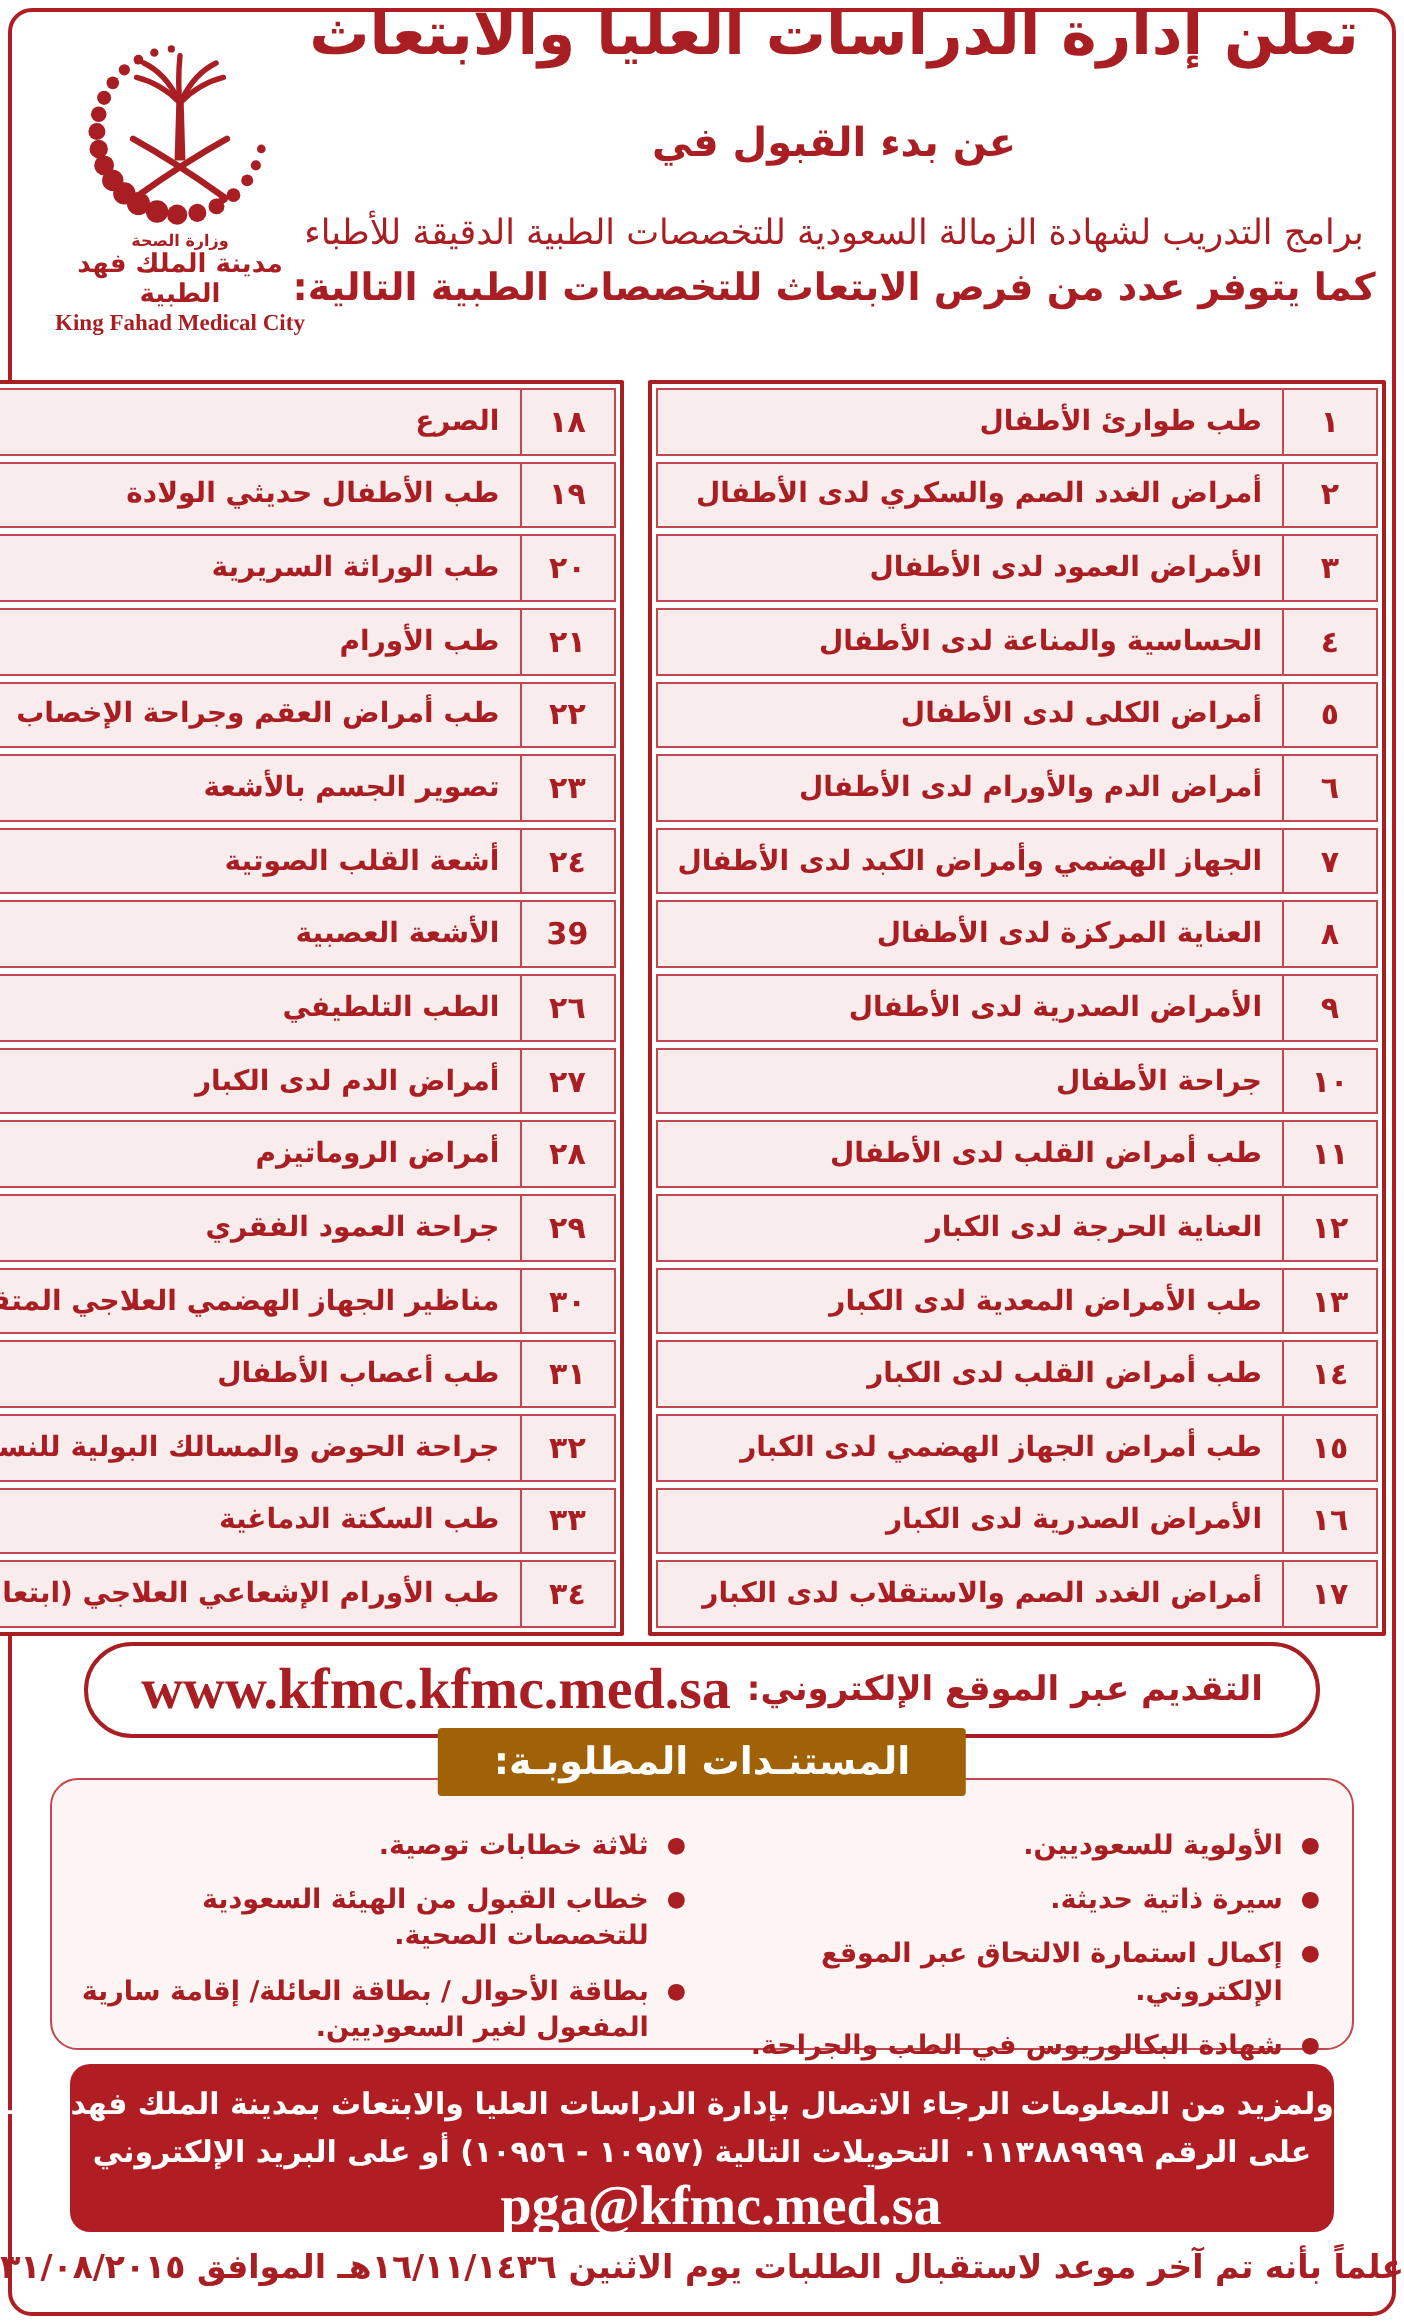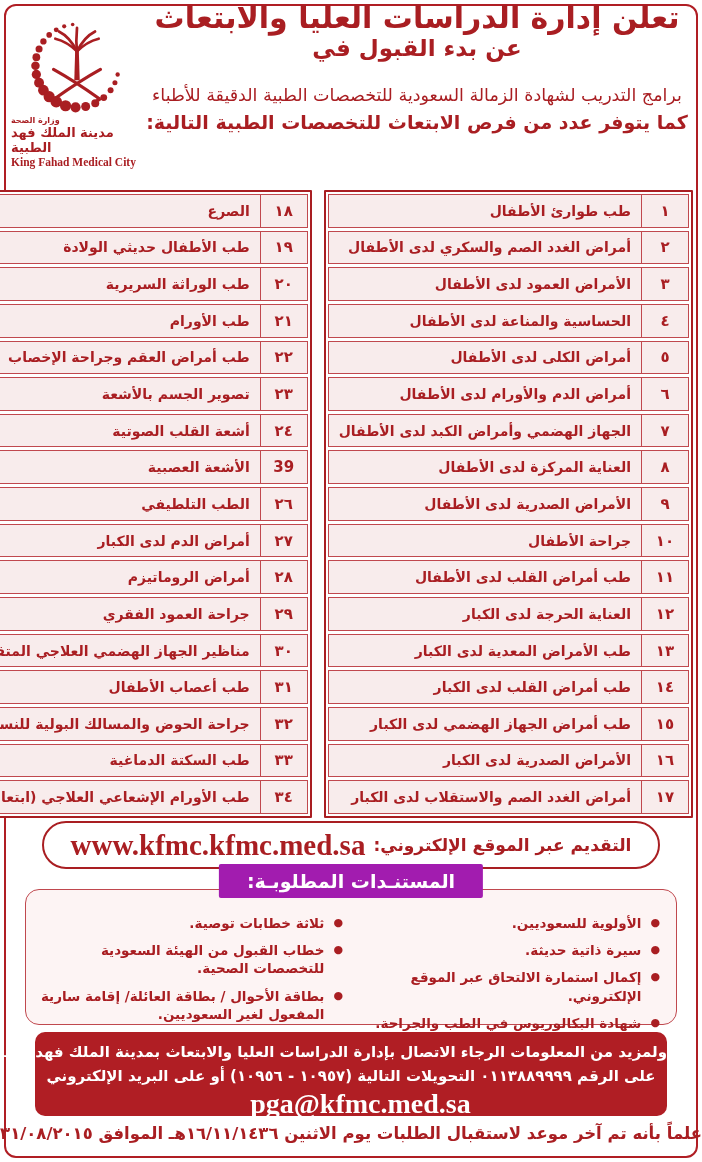--- a/index.html
+++ b/index.html
@@ -4,28 +4,28 @@
 <style>
   html,body { margin:0; padding:0; background:#fff; }
   .page {
     position:relative; width:702px; height:1162px; background:#ffffff;
     direction:rtl; font-family:"DejaVu Sans", sans-serif; color:#a91e22; overflow:hidden;
   }
   .frame {
     position:absolute; inset:4px; border:2px solid #b01e24; border-radius:12px; pointer-events:none;
   }
   
-  .logo { position:absolute; left:11px; top:12px; width:132px; text-align:left; line-height:1.15; }
+  .logo { position:absolute; left:24px; top:12px; width:132px; text-align:center; line-height:1.15; }
   .logo svg { display:block; margin:0 auto; width:112px; height:104px; }
   .logo .ministry { font-size:8px; font-weight:700; letter-spacing:1px; }
   .logo .city-ar  { font-size:13px; font-weight:700; margin-top:1px; }
   .logo .city-en  { font-size:11.5px; font-weight:700; font-family:"Liberation Serif", serif; direction:ltr; }
   .header-text { position:absolute; left:146px; right:14px; top:0; text-align:center; }
   .title { font-size:30px; font-weight:700; white-space:nowrap; }
-  .sub1  { font-size:23px; font-weight:700; margin-top:0; }
+  .sub1  { font-size:20px; font-weight:700; margin-top:24px; }
   .sub2  { font-size:17.5px; font-weight:400; margin-top:24px; white-space:nowrap; }
   .sub3  { font-size:19px;  font-weight:700; margin-top:6px; white-space:nowrap; }
   
   .tables { position:absolute; top:190px; left:9px; right:9px; height:628px; display:flex; gap:12px; }
   .spec-table {
     flex:1; border:2px solid #a91e22; background:#fff; padding:2px;
     display:flex; flex-direction:column; gap:3px; border-radius:1px;
   }
   .spec-row {
     flex:1; display:flex; align-items:stretch; border:1px solid #c0484e; background:#f8ecec; min-height:0;
@@ -42,21 +42,21 @@
   .apply-box {
     position:absolute; top:821px; left:42px; right:42px; height:44px;
     border:2.5px solid #a91e22; border-radius:24px; background:#fff;
     display:flex; align-items:center; justify-content:center; gap:8px;
   }
   .apply-label { font-size:17px; font-weight:700; }
   .apply-url { font-size:29px; font-weight:700; font-family:"Liberation Serif", serif; direction:ltr; line-height:1; }
   
   .docs-ribbon {
     position:absolute; top:864px; left:50%; transform:translateX(-50%); z-index:2;
-    background:#a21caf; color:#fff; font-size:19px; font-weight:700;
+    background:#a16207; color:#fff; font-size:19px; font-weight:700;
     padding:6px 28px; border-radius:2px; white-space:nowrap;
   }
   .docs-box {
     position:absolute; top:889px; left:25px; right:25px; height:136px;
     border:1.5px solid #c0484e; border-radius:14px; background:#fdf4f4; box-sizing:border-box;
   }
   .docs-cols { display:flex; gap:14px; padding:24px 16px 6px 14px; }
   .docs-col { flex:1; }
   .doc-item { display:flex; gap:9px; align-items:flex-start; font-size:13.5px; font-weight:700; line-height:1.35; margin-bottom:9px; }
   .doc-item .bullet { flex:0 0 auto; font-size:11px; line-height:1.6; }

